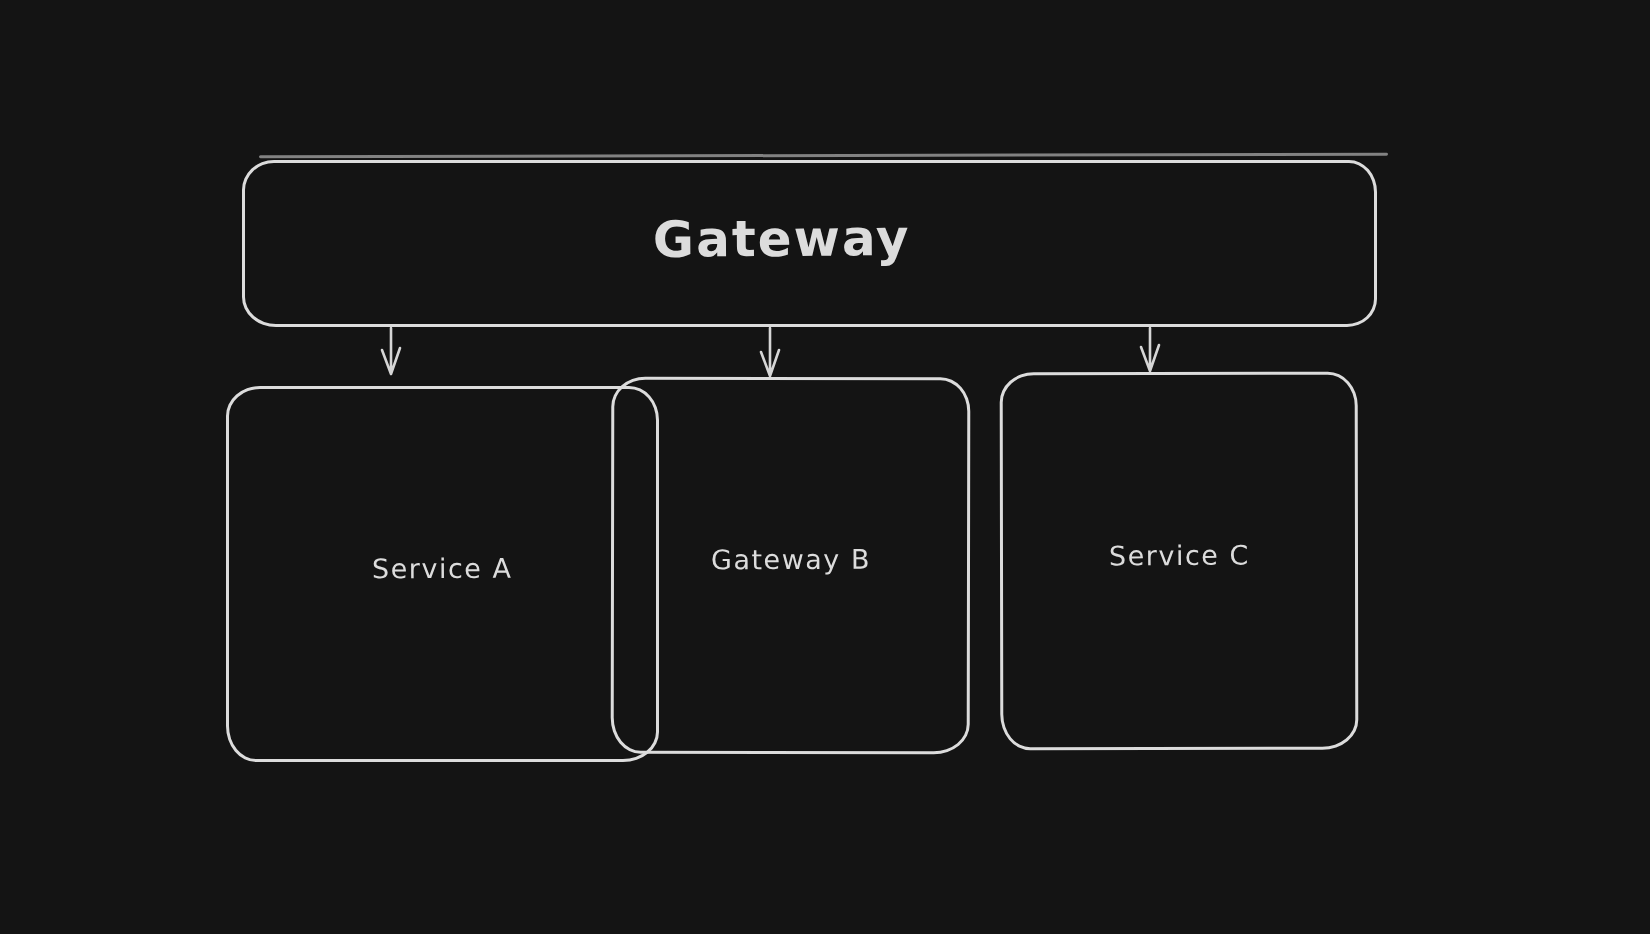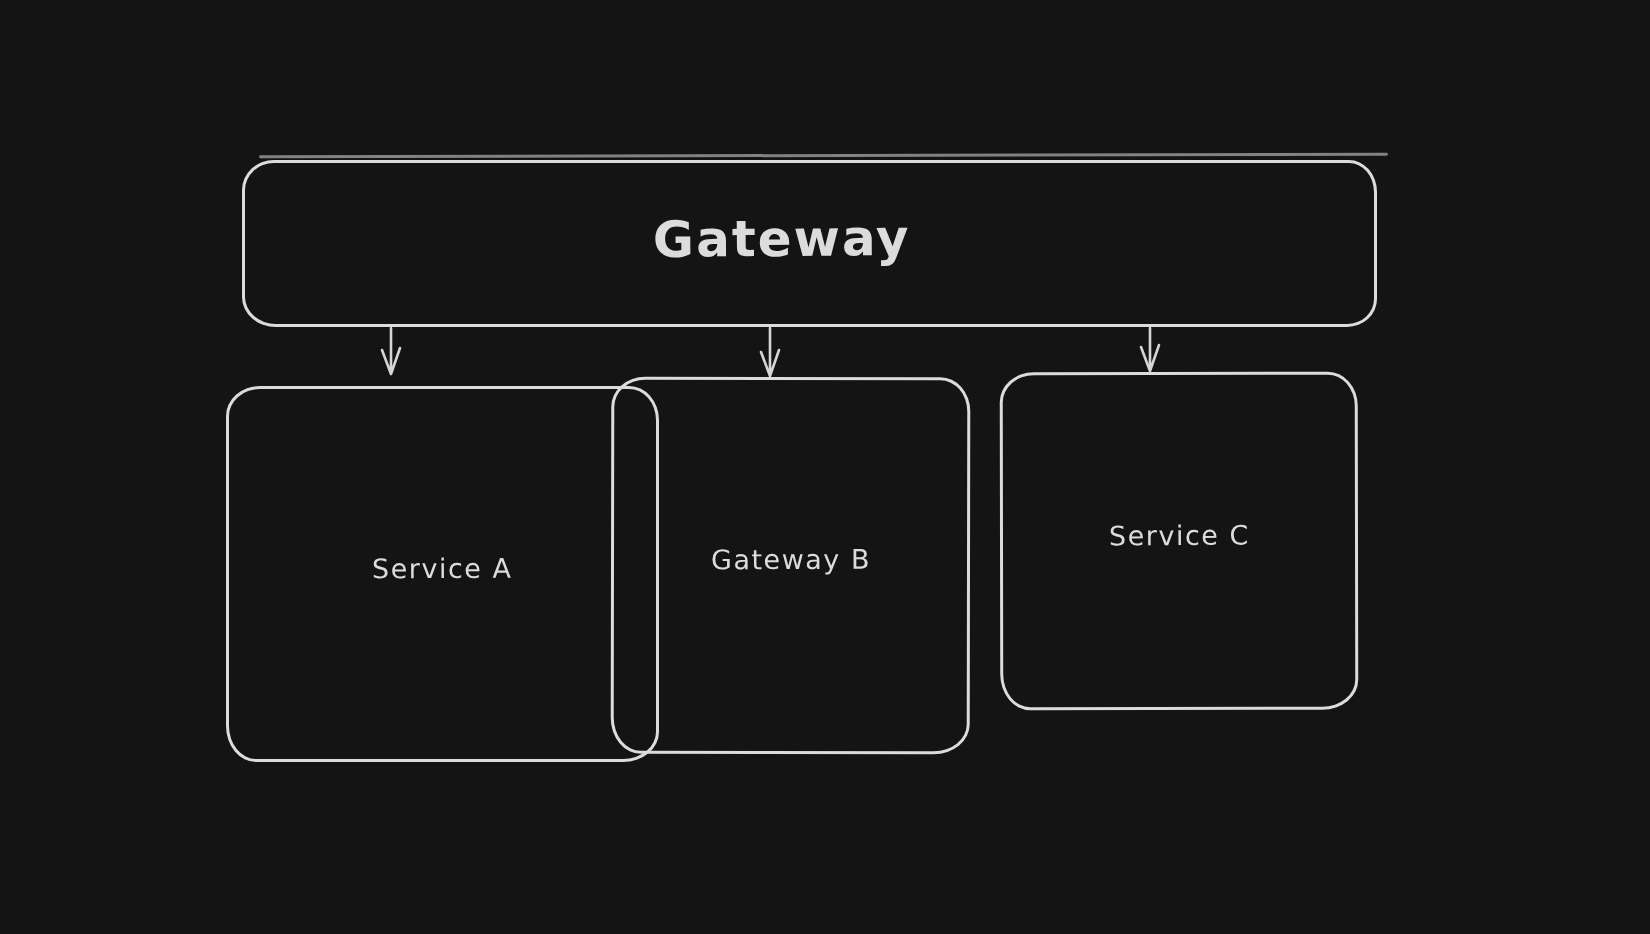--- a/index.html
+++ b/index.html
@@ -66,21 +66,21 @@
     left: 611px;
     top: 377px;
     width: 359px;
     height: 377px;
     transform: rotate(0.1deg);
   }
   .service-c {
     left: 1000px;
     top: 372px;
     width: 358px;
-    height: 338px;
+    height: 378px;
     transform: rotate(-0.1deg);
   }
   .service-label {
     font-size: 27px;
     letter-spacing: 1.5px;
     transform: translateY(-6px) rotate(-0.3deg);
   }
   #arrows {
     position: absolute;
     left: 0;

